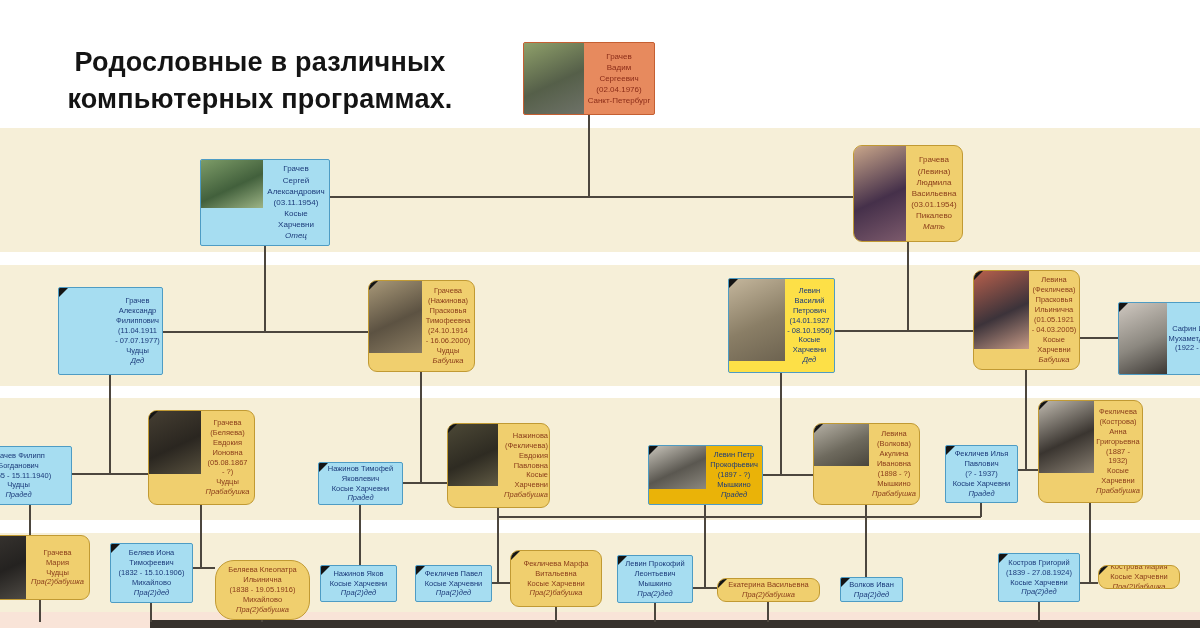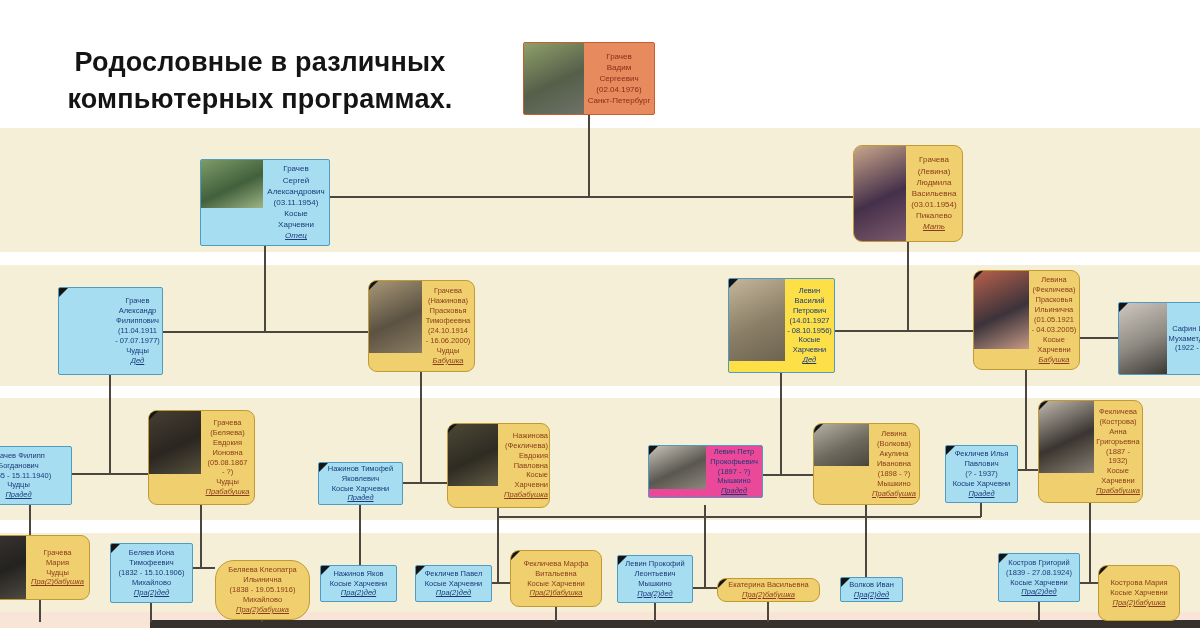--- a/index.html
+++ b/index.html
@@ -11,21 +11,21 @@
          font-size:27px;line-height:1.38;color:#141414;z-index:2;letter-spacing:.2px;}
   .card{position:absolute;box-sizing:border-box;z-index:2;overflow:hidden;}
   .photo{position:absolute;left:0;top:0;z-index:1;}
   .flag{position:absolute;left:0;top:0;width:0;height:0;border-top:9px solid #141414;
         border-right:9px solid transparent;z-index:3;}
   .txt{position:absolute;top:0;bottom:0;right:0;display:flex;flex-direction:column;
        justify-content:center;text-align:center;font-size:7.5px;line-height:1.32;z-index:2;
        padding:1px 1px;}
   .txt.big{font-size:8px;line-height:1.4;}
   .tline{white-space:nowrap;}
-  .role{font-style:italic;text-decoration:underline;white-space:nowrap;}
+  .role{font-style:italic;white-space:nowrap;}
 </style>
 </head>
 <body>
 
 <div id="stage">
   <div id="title">
     <div>Родословные в различных</div>
     <div>компьютерных программах.</div>
   </div>
 <div class="band" style="left: 0px; width: 1200px; top: 128px; height: 124px; background: rgb(246, 239, 216);"></div>
@@ -206,21 +206,21 @@
       <div class="txt" style="left: 50px; color: rgb(138, 60, 26); text-align: right;">
         <div class="tline">Нажинова</div>
         <div class="tline">(Фекличева)</div>
         <div class="tline">Евдокия</div>
         <div class="tline">Павловна</div>
         <div class="tline">Косые</div>
         <div class="tline">Харчевни</div>
         <div class="role">Прабабушка</div>
       </div>
     </div>
-    <div class="card" style="left: 648px; top: 445px; width: 115px; height: 53px; background: #ec4899; border: 1px solid rgb(78, 156, 196); border-radius: 2px;">
+    <div class="card" style="left: 648px; top: 445px; width: 115px; height: 60px; background: #eab308; border: 1px solid rgb(78, 156, 196); border-radius: 2px;">
       <div class="photo" style="width: 57px; height: 43px; background: linear-gradient(155deg, rgb(200, 196, 186) 0%, rgb(90, 87, 80) 55%, rgb(140, 136, 126) 100%);"></div>
       <div class="flag"></div>
       <div class="txt" style="left: 57px; color: rgb(27, 58, 122);">
         <div class="tline">Левин Петр</div>
         <div class="tline">Прокофьевич</div>
         <div class="tline">(1897 - ?)</div>
         <div class="tline">Мышкино</div>
         <div class="role">Прадед</div>
       </div>
     </div>
@@ -341,21 +341,21 @@
     </div>
     <div class="card" style="left: 998px; top: 553px; width: 82px; height: 49px; background: rgb(166, 221, 241); border: 1px solid rgb(78, 156, 196); border-radius: 2px;">
       <div class="flag"></div>
       <div class="txt" style="left: 0px; color: rgb(27, 58, 122); text-align: center;">
         <div class="tline">Костров Григорий</div>
         <div class="tline">(1839 - 27.08.1924)</div>
         <div class="tline">Косые Харчевни</div>
         <div class="role">Пра(2)дед</div>
       </div>
     </div>
-    <div class="card" style="left: 1098px; top: 565px; width: 82px; height: 56px; background: rgb(240, 207, 110); border: 1px solid rgb(193, 154, 51); border-radius: 9px;">
+    <div class="card" style="left: 1098px; top: 565px; width: 82px; height: 24px; background: rgb(240, 207, 110); border: 1px solid rgb(193, 154, 51); border-radius: 9px;">
       <div class="flag"></div>
       <div class="txt" style="left: 0px; color: rgb(138, 60, 26);">
         <div class="tline">Кострова Мария</div>
         <div class="tline">Косые Харчевни</div>
         <div class="role">Пра(2)бабушка</div>
       </div>
     </div>
   </div>
 
 </body></html>

